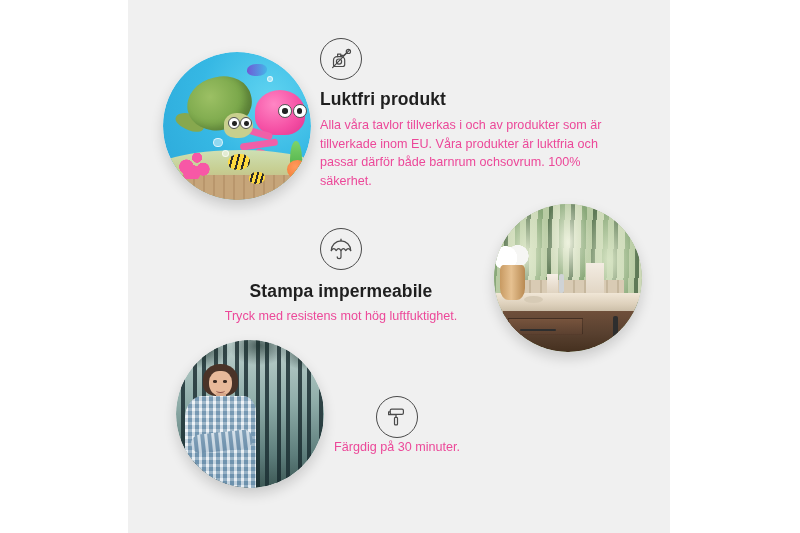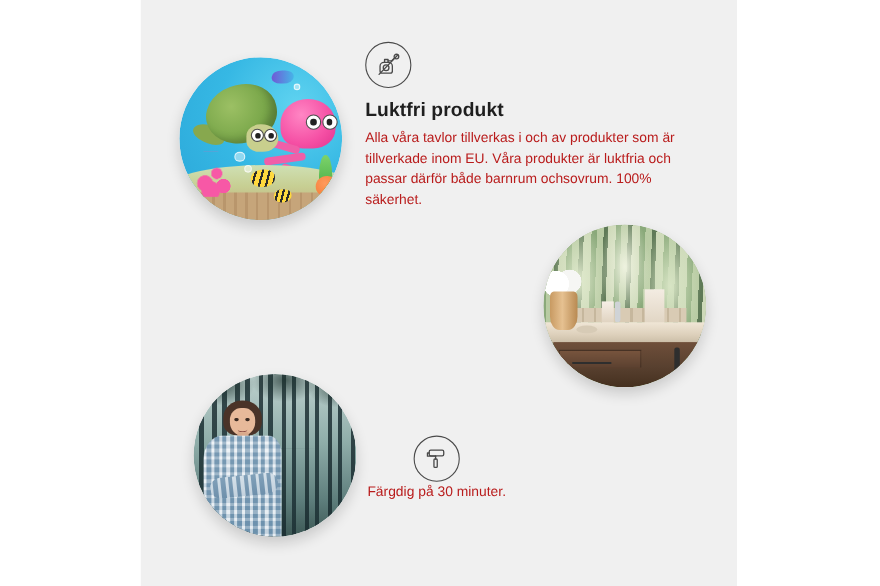--- a/index.html
+++ b/index.html
@@ -295,25 +295,25 @@
   .f-title {
     font-size: 17.5px;
     font-weight: 700;
     color: #1f1f1f;
     letter-spacing: .1px;
     margin: 9px 0 6px 0;
   }
   .f-body {
     font-size: 12.6px;
     line-height: 1.48;
-    color: #b91c1c;
-  }
-
-  
-  #feature-odour { left: 332px; top: 38px; width: 288px; }
+    color: #ec4899;
+  }
+
+  
+  #feature-odour { left: 320px; top: 38px; width: 288px; }
 
   
   #feature-water { left: 206px; top: 228px; width: 270px; text-align: center; }
   #feature-water .icon-circle { margin: 0 auto; }
   #feature-water .f-title { margin: 11px 0 5px 0; }
 
   
   #feature-mount { left: 286px; top: 396px; width: 222px; text-align: center; }
   #feature-mount .icon-circle { margin: 0 auto; }
   #feature-mount .f-title { margin: 10px 0 5px 0; }
@@ -380,20 +380,32 @@
       <div class="bath-vase"></div>
       <div class="bath-soap"></div>
       <div class="bath-vanity">
         <div class="bath-drawer"></div>
         <div class="bath-handle"></div>
         <div class="bath-handle2"></div>
       </div>
     </div>
   </div>
 
+  <div class="feature" id="feature-water">
+    <div class="icon-circle">
+      <svg width="26" height="26" viewBox="0 0 26 26" fill="none" stroke="#4a4a4a" stroke-width="1.2" stroke-linecap="round" stroke-linejoin="round">
+        <path d="M3.3 14.6a9.7 9.7 0 0 1 19.4 0"></path>
+        <path d="M3.3 14.6c1.6-2.6 3.3-2.6 4.9 0 1.6-2.6 3.2-2.6 4.8 0 1.6-2.6 3.2-2.6 4.8 0 1.6-2.6 3.3-2.6 4.9 0"></path>
+        <path d="M13 14.6v6.2a1.9 1.9 0 0 1-3.8 0"></path>
+        <path d="M13 4.9V3.2"></path>
+      </svg>
+    </div>
+    <div class="f-title">Stampa impermeabile</div>
+    <div class="f-body">Tryck med resistens mot hög luftfuktighet.</div>
+  </div>
 
   <div class="photo" id="photo-woman">
     <div class="inner">
       <div class="forest-bg"></div>
       <div class="forest-canopy"></div>
       <div class="w-roller"></div>
       <div class="w-roller-handle"></div>
       <div class="w-hair"></div>
       <div class="w-face"></div>
       <div class="w-eye1"></div>

